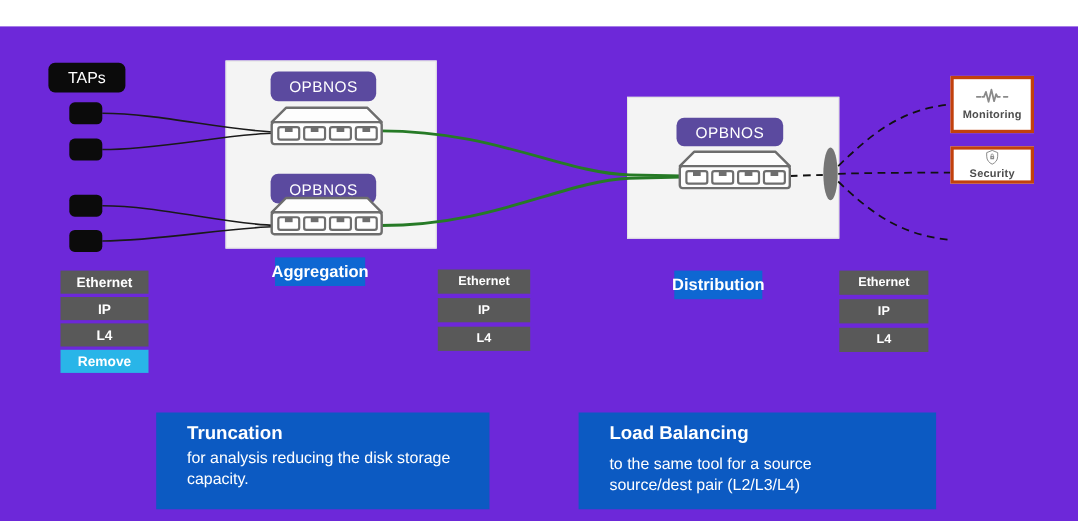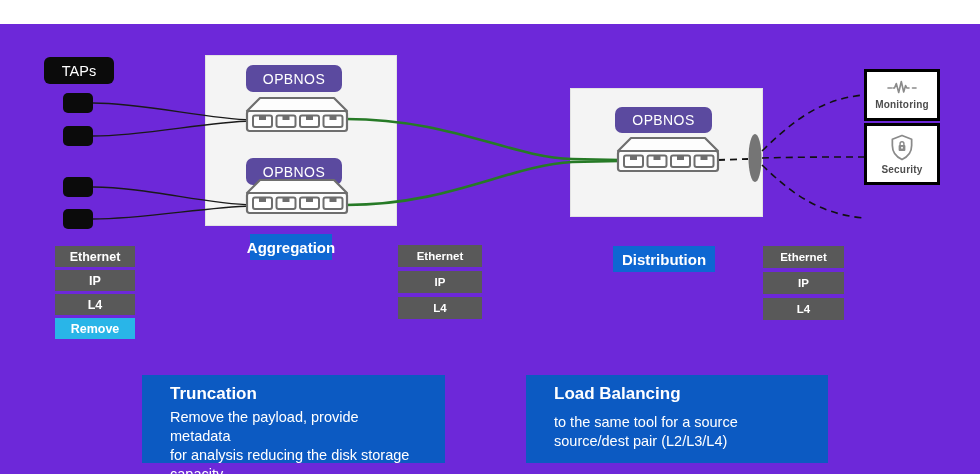--- a/index.html
+++ b/index.html
@@ -12,21 +12,21 @@
 
   .taps-label{left:44px;top:33px;width:70px;height:27px;background:#0b0b0b;border-radius:6px;
               color:#fff;font-size:14.5px;display:flex;align-items:center;justify-content:center;}
   .tap{width:30px;height:20px;background:#0b0b0b;border-radius:5px;left:63px;}
 
   .groupbox{background:#f4f4f4;border:1px solid #e3e3e3;}
 
   .opbnos{background:#5B4A9F;border-radius:7px;color:#fff;font-size:14px;font-weight:500;
           letter-spacing:.4px;display:flex;align-items:center;justify-content:center;}
 
-  .toolbox{width:76px;background:#fff;border:3px solid #000000;display:flex;flex-direction:column;
+  .toolbox{width:76px;background:#fff;border:3px solid #c2410c;display:flex;flex-direction:column;
            align-items:center;justify-content:center;gap:3px;}
   .tool-label{font-size:10px;font-weight:bold;color:#4d4d4d;letter-spacing:.2px;}
 
   .stage-label{background:#0E67D2;color:#fff;font-weight:bold;font-size:15px;
                display:flex;align-items:center;justify-content:center;}
 
   .stack-row{background:#595959;color:#fff;font-weight:bold;
              display:flex;align-items:center;justify-content:center;}
   .stack-l{left:55px;width:80px;height:21px;font-size:12.5px;}
   .stack-m{left:398px;width:84px;height:22px;font-size:11.5px;}
@@ -123,51 +123,50 @@
   </svg>
 
   <div class="abs toolbox z2" style="left:864px;top:45px;height:52px">
     <svg width="30" height="16" viewBox="0 0 30 16" fill="none" stroke="#8a8a8a" stroke-width="1.6" stroke-linecap="round" stroke-linejoin="round">
       <path d="M1,8 h3.5"></path>
         <path d="M25.5,8 h3.5"></path>
       <path d="M6,8 h1.5 l1.8,-4.5 2.4,9 2.6,-11 2.4,10.5 1.9,-6.5 1.2,2.5 h2.2"></path>
     </svg>
     <span class="tool-label">Monitoring</span>
   </div>
-  <div class="abs toolbox z2" style="left:864px;top:99px;height:62px">
+  <div class="abs toolbox z2" style="left:864px;top:109px;height:34px">
     <svg width="24" height="27" viewBox="0 0 24 28">
       <path d="M12,1.5 L22,5.5 V12 C22,19.5 17.5,24 12,26.5 C6.5,24 2,19.5 2,12 V5.5 Z" fill="none" stroke="#8a8a8a" stroke-width="1.8" stroke-linejoin="round"></path>
       <path d="M10,12 v-2 a2,2 0 0 1 4,0 v2" fill="none" stroke="#8a8a8a" stroke-width="1.5"></path>
       <rect x="8.5" y="11.5" width="7" height="6" rx="1" fill="#8a8a8a"></rect>
       <circle cx="12" cy="14.2" r="1" fill="#fff"></circle>
     </svg>
     <span class="tool-label">Security</span>
   </div>
 
   <div class="abs stage-label z2" style="left:250px;top:210px;width:82px;height:26px">Aggregation</div>
-  <div class="abs stage-label z2" style="left:613px;top:222px;width:102px;height:26px">Distribution</div>
+  <div class="abs stage-label z2" style="left:613px;top:222px;width:80px;height:26px">Distribution</div>
 
   <div class="abs stack-row stack-l z2" style="top:222px">Ethernet</div>
   <div class="abs stack-row stack-l z2" style="top:246px">IP</div>
   <div class="abs stack-row stack-l z2" style="top:270px">L4</div>
   <div class="abs stack-row stack-l payload z2" style="top:294px">Remove</div>
 
   <div class="abs stack-row stack-m z2" style="top:221px">Ethernet</div>
   <div class="abs stack-row stack-m z2" style="top:247px">IP</div>
   <div class="abs stack-row stack-m z2" style="top:273px">L4</div>
 
   <div class="abs stack-row stack-r z2" style="top:222px">Ethernet</div>
   <div class="abs stack-row stack-r z2" style="top:248px">IP</div>
   <div class="abs stack-row stack-r z2" style="top:274px">L4</div>
 
   <div class="abs callout z2" style="left:142px;top:351px;width:303px;height:88px">
     <h3>Truncation</h3>
-    <div class="line">Remove the payload, provide metadata</div>
     <div class="line">for analysis reducing the disk storage</div>
     <div class="line">capacity.</div>
   </div>
-  <div class="abs callout lb z2" style="left:526px;top:351px;width:302px;height:88px">
+  <div class="abs callout lb z2" style="left:526px;top:351px;width:325px;height:88px">
     <h3>Load Balancing</h3>
     <div class="line">to the same tool  for a source</div>
     <div class="line">source/dest pair (L2/L3/L4)</div>
   </div>
 
 </div>
 
 </body></html>

